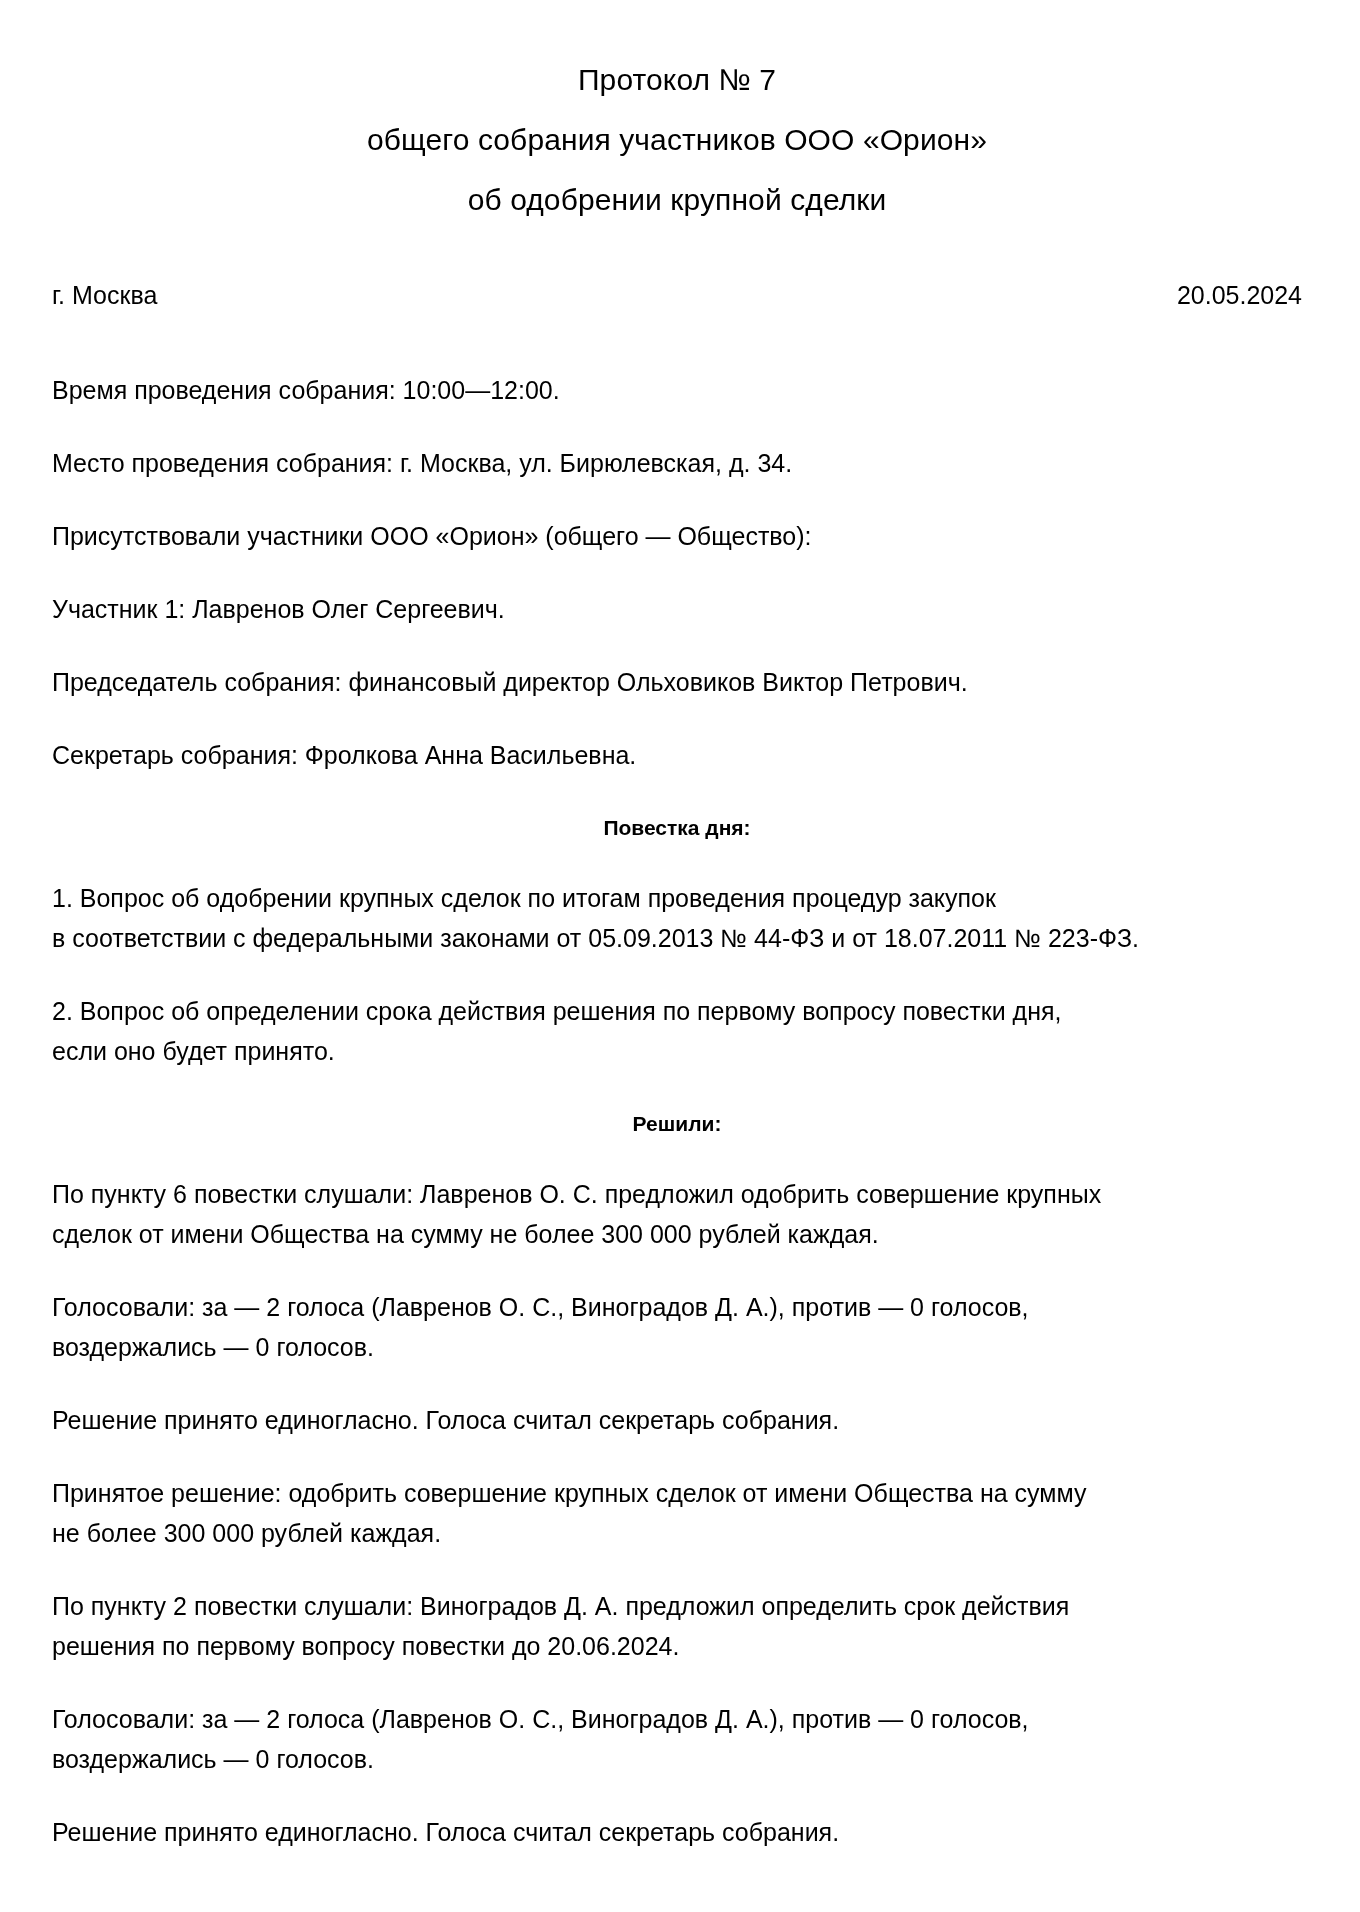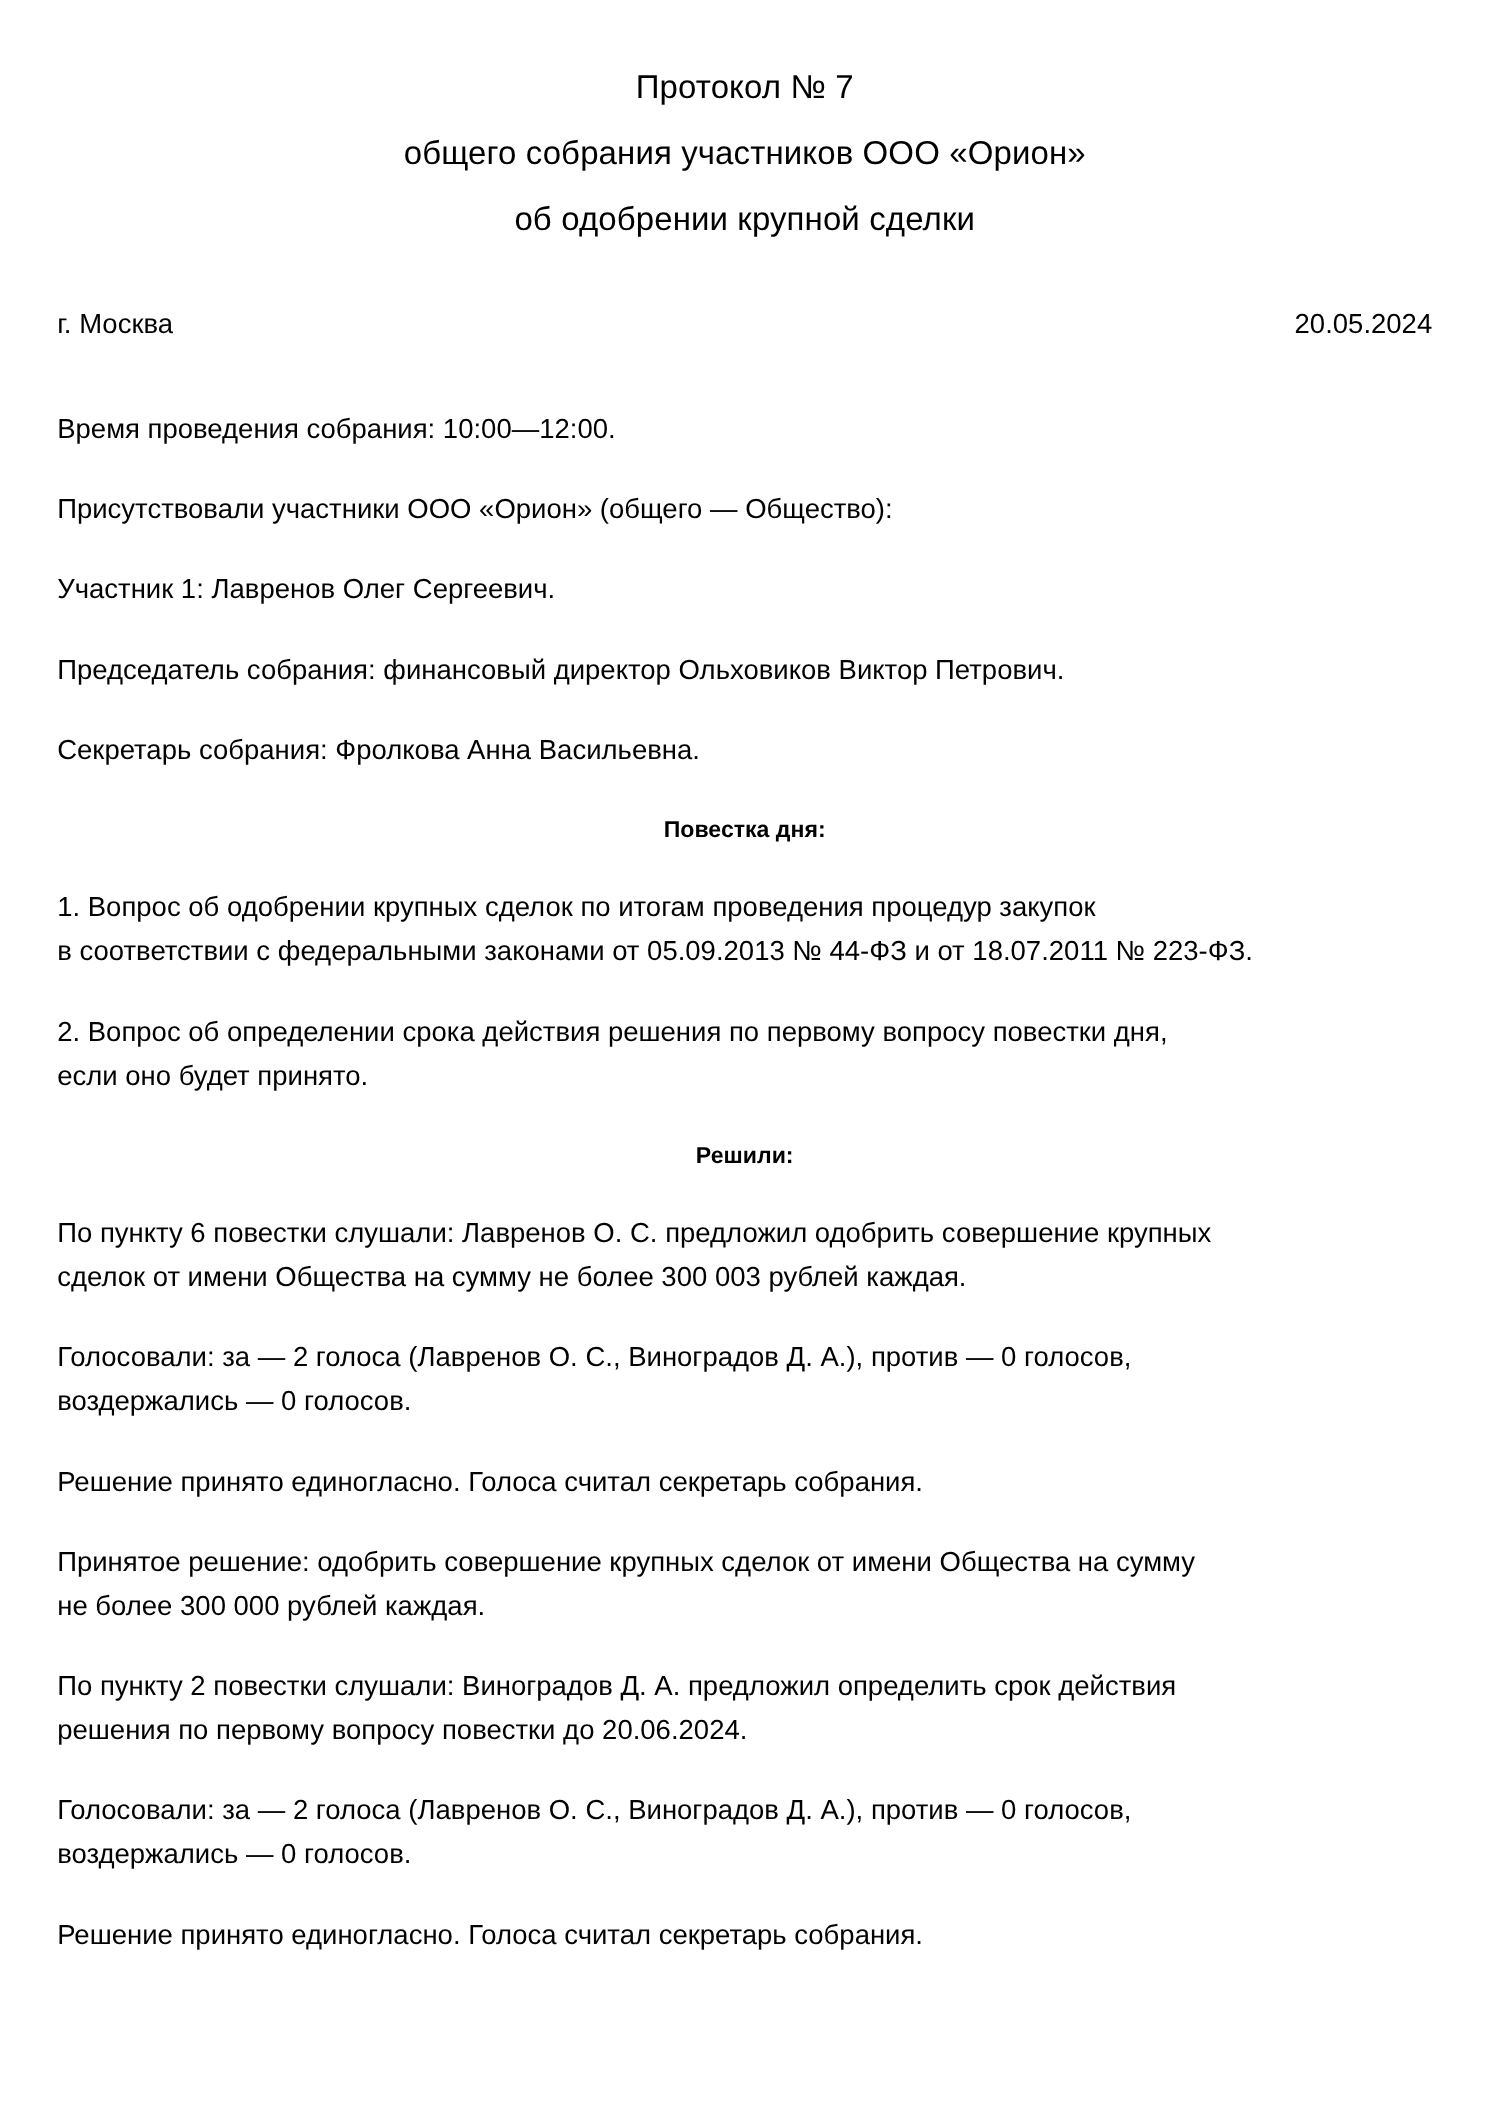--- a/index.html
+++ b/index.html
@@ -86,20 +86,21 @@
   </div>
 
   <div class="placedate">
     <span class="city">г. Москва</span>
     <span class="date">20.05.2024</span>
   </div>
 
   <div class="body-block">
 
     <p class="para">Время проведения собрания: 10:00—12:00.</p>
+    <p class="para">Место проведения собрания: г. Москва, ул. Бирюлевская, д. 34.</p>
     <p class="para">Присутствовали участники ООО «Орион» (общего — Общество):</p>
     <p class="para">Участник 1: Лавренов Олег Сергеевич.</p>
     <p class="para">Председатель собрания: финансовый директор Ольховиков Виктор Петрович.</p>
     <p class="para">Секретарь собрания: Фролкова Анна Васильевна.</p>
 
     <h2 class="section-head">Повестка дня:</h2>
 
     <p class="para">
       <span class="l1">1. Вопрос об одобрении крупных сделок по итогам проведения процедур закупок</span>
       <span class="l2">в соответствии с федеральными законами от 05.09.2013 № 44-ФЗ и от 18.07.2011 № 223-ФЗ.</span>
@@ -107,21 +108,21 @@
 
     <p class="para">
       <span class="l1">2. Вопрос об определении срока действия решения по первому вопросу повестки дня,</span>
       <span class="l2">если оно будет принято.</span>
     </p>
 
     <h2 class="section-head">Решили:</h2>
 
     <p class="para">
       <span class="l1">По пункту 6 повестки слушали: Лавренов О. С. предложил одобрить совершение крупных</span>
-      <span class="l2">сделок от имени Общества на сумму не более 300 003 рублей каждая.</span>
+      <span class="l2">сделок от имени Общества на сумму не более 300 000 рублей каждая.</span>
     </p>
 
     <p class="para">
       <span class="l1">Голосовали: за — 2 голоса (Лавренов О. С., Виноградов Д. А.), против — 0 голосов,</span>
       <span class="l2">воздержались — 0 голосов.</span>
     </p>
 
     <p class="para">Решение принято единогласно. Голоса считал секретарь собрания.</p>
 
     <p class="para">

